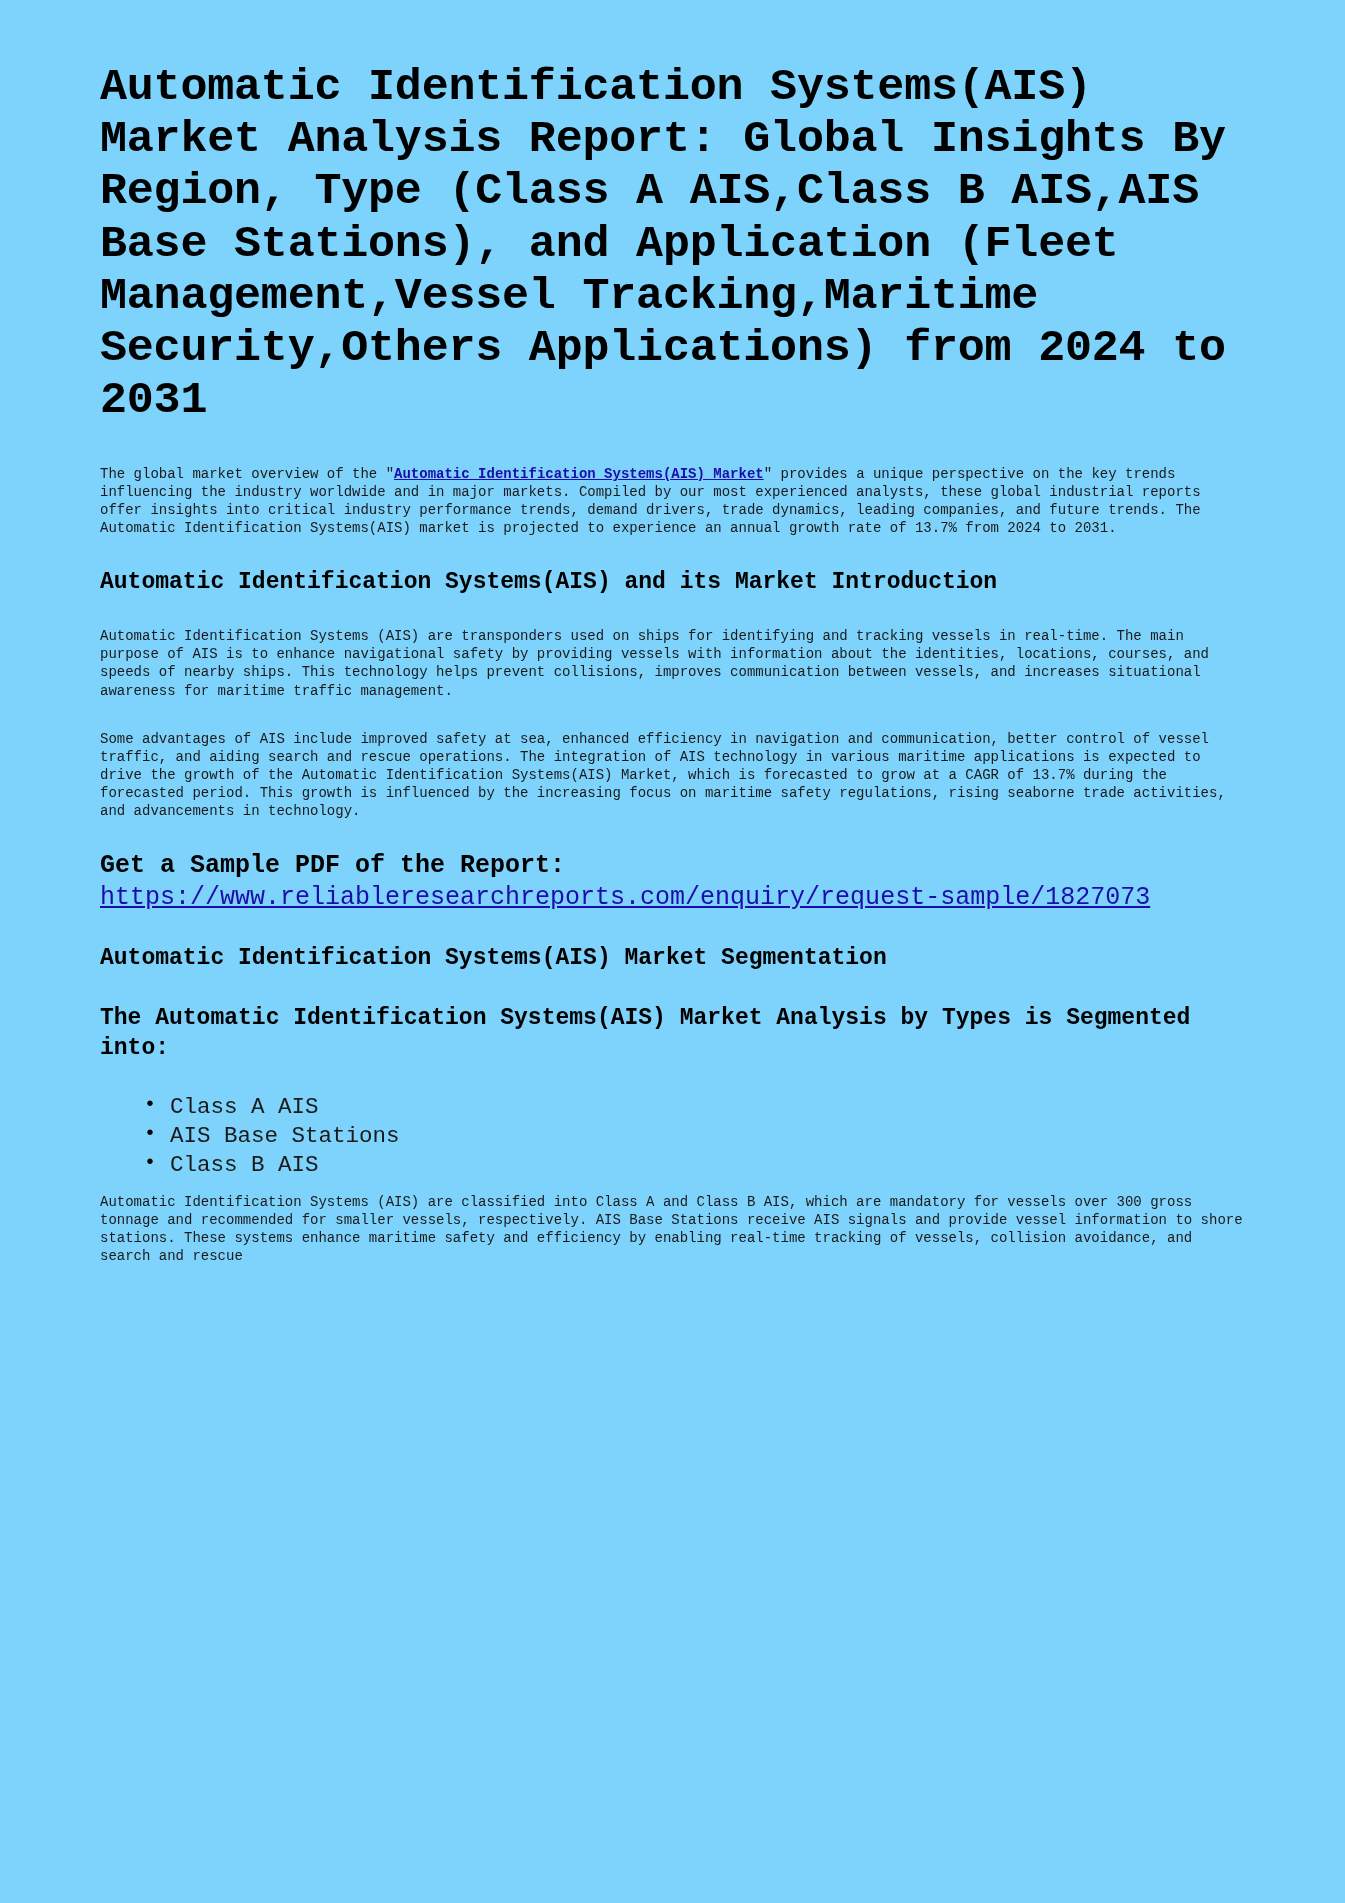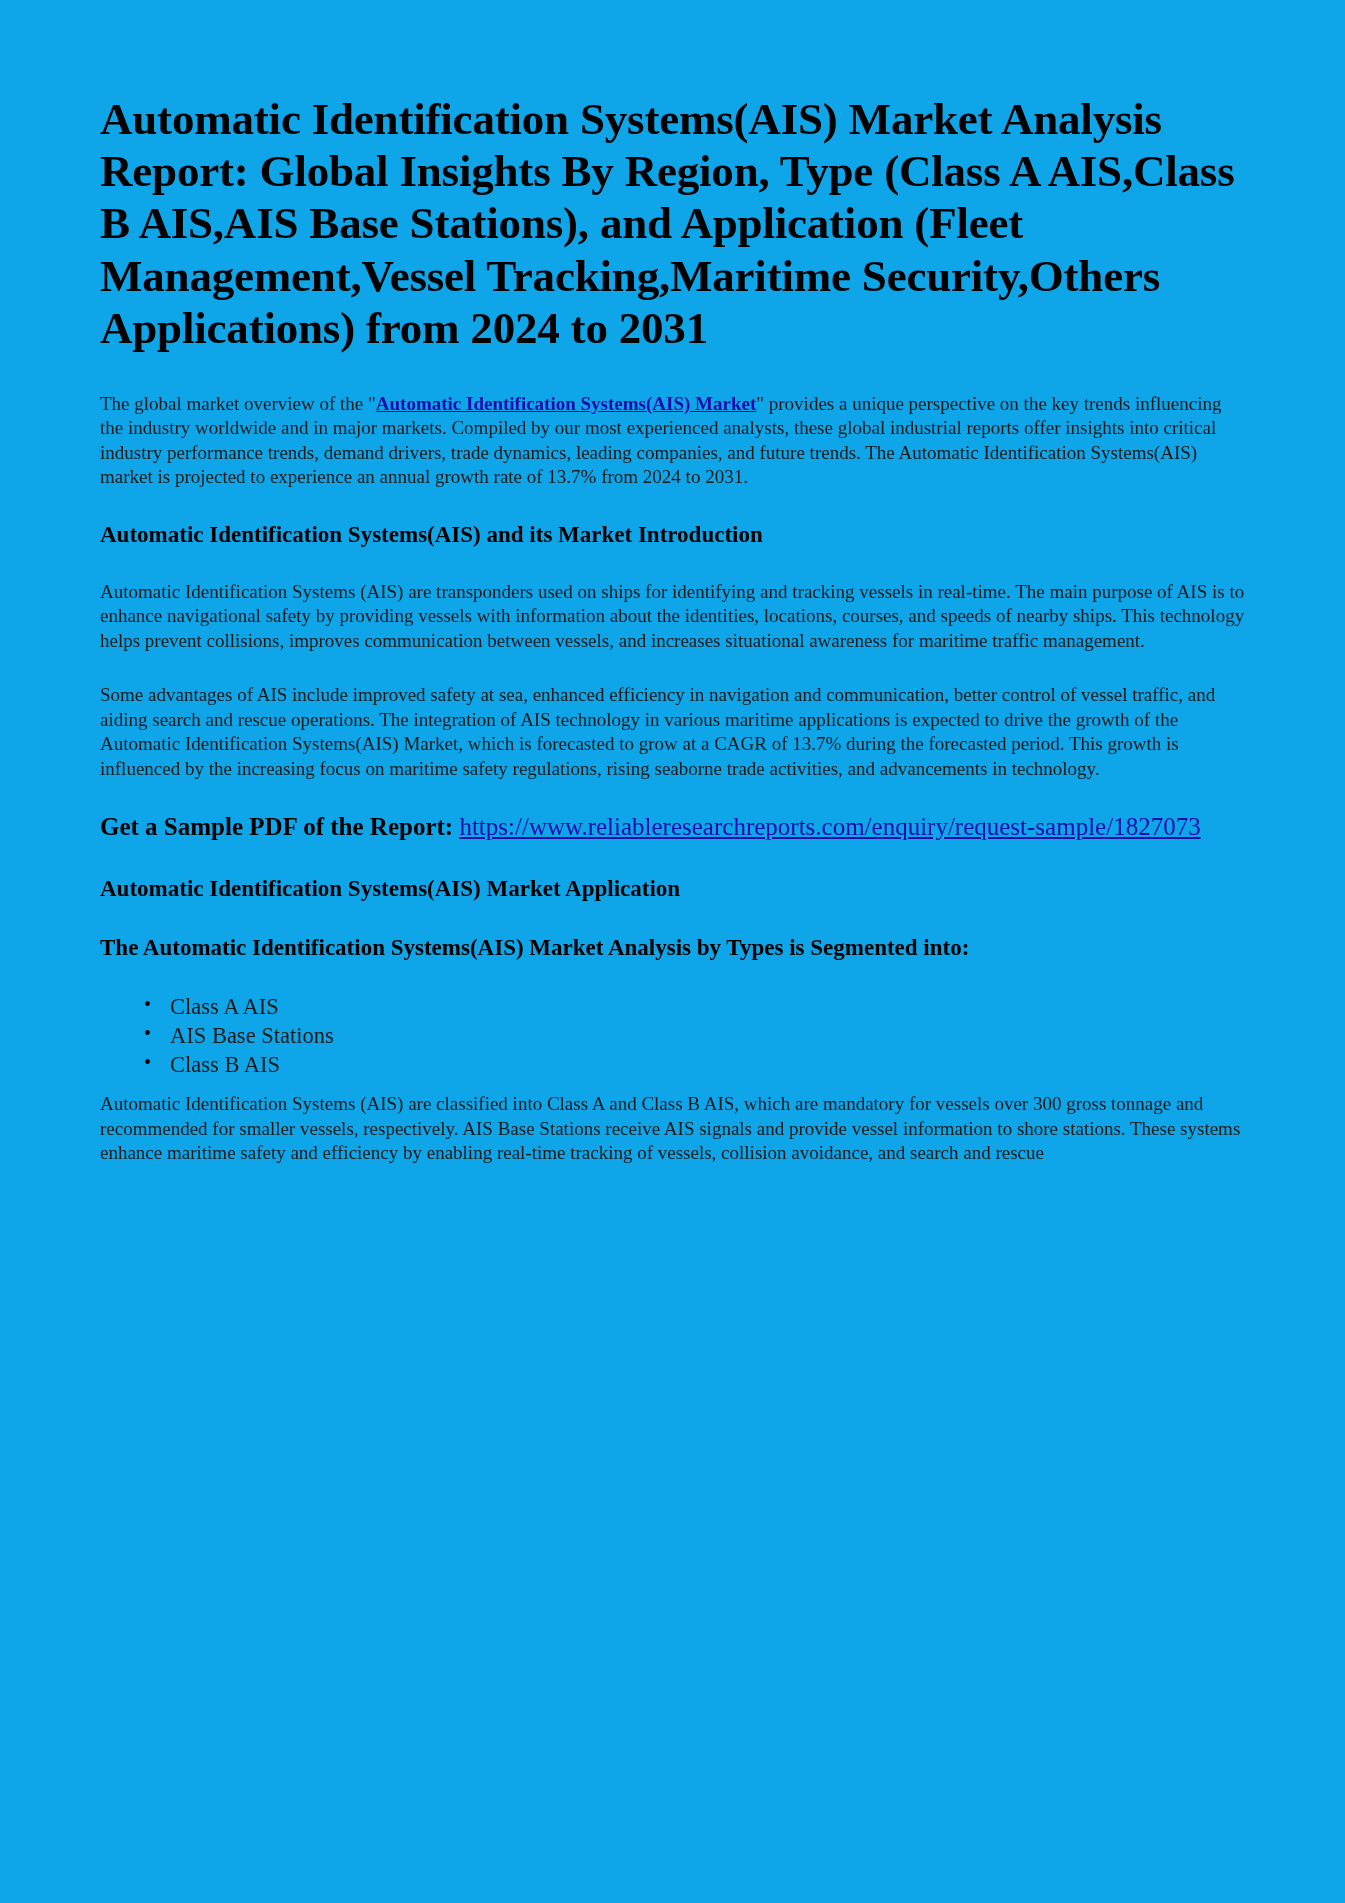--- a/index.html
+++ b/index.html
@@ -11,34 +11,35 @@
     width: 1345px;
     height: 1903px;
     font-family: "Liberation Serif", "DejaVu Serif", serif;
     color: #000000;
     -webkit-font-smoothing: antialiased;
   }
   .page {
     box-sizing: border-box;
     width: 1345px;
     min-height: 1903px;
-    padding: 93px 100px 0 100px;
-    background: #0ea5e9;
+    padding: 62px 100px 0 100px;
+    background: #7dd3fc;
+    font-family: Liberation Mono, monospace;
   }
   .doc-title {
     font-size: 45px;
     font-weight: bold;
     line-height: 1.16;
     letter-spacing: -0.2px;
     margin: 0 0 38px 0;
     color: #000000;
     max-width: 1150px;
   }
   p.body-text {
-    font-size: 19px;
+    font-size: 14px;
     line-height: 1.29;
     margin: 0 0 30px 0;
     color: #1a1a1a;
     max-width: 1148px;
     text-align: left;
   }
   h2.section-heading {
     font-size: 23px;
     font-weight: bold;
     line-height: 1.3;
@@ -95,21 +96,21 @@
   <p class="body-text"><span>The global market overview of the "</span><a class="doc-link bold-link" href="#">Automatic Identification Systems(AIS) Market</a><span>" provides a unique perspective on the key trends influencing the industry worldwide and in major markets. Compiled by our most experienced analysts, these global industrial reports offer insights into critical industry performance trends, demand drivers, trade dynamics, leading companies, and future trends. The Automatic Identification Systems(AIS) market is projected to experience an annual growth rate of 13.7% from 2024 to 2031.</span></p>
 
   <h2 class="section-heading">Automatic Identification Systems(AIS) and its Market Introduction</h2>
 
   <p class="body-text">Automatic Identification Systems (AIS) are transponders used on ships for identifying and tracking vessels in real-time. The main purpose of AIS is to enhance navigational safety by providing vessels with information about the identities, locations, courses, and speeds of nearby ships. This technology helps prevent collisions, improves communication between vessels, and increases situational awareness for maritime traffic management.</p>
 
   <p class="body-text">Some advantages of AIS include improved safety at sea, enhanced efficiency in navigation and communication, better control of vessel traffic, and aiding search and rescue operations. The integration of AIS technology in various maritime applications is expected to drive the growth of the Automatic Identification Systems(AIS) Market, which is forecasted to grow at a CAGR of 13.7% during the forecasted period. This growth is influenced by the increasing focus on maritime safety regulations, rising seaborne trade activities, and advancements in technology.</p>
 
   <p class="sample-line"><span class="label">Get a Sample PDF of the Report:</span> <a class="doc-link" href="#">https://www.reliableresearchreports.com/enquiry/request-sample/1827073</a></p>
 
-  <h2 class="section-heading">Automatic Identification Systems(AIS) Market Application</h2>
+  <h2 class="section-heading">Automatic Identification Systems(AIS) Market Segmentation</h2>
 
   <h2 class="section-heading">The Automatic Identification Systems(AIS) Market Analysis by Types is Segmented into:</h2>
 
   <ul class="type-list">
     <li><span>Class A AIS</span></li>
     <li><span>AIS Base Stations</span></li>
     <li><span>Class B AIS</span></li>
   </ul>
 
   <p class="body-text">Automatic Identification Systems (AIS) are classified into Class A and Class B AIS, which are mandatory for vessels over 300 gross tonnage and recommended for smaller vessels, respectively. AIS Base Stations receive AIS signals and provide vessel information to shore stations. These systems enhance maritime safety and efficiency by enabling real-time tracking of vessels, collision avoidance, and search and rescue</p>

